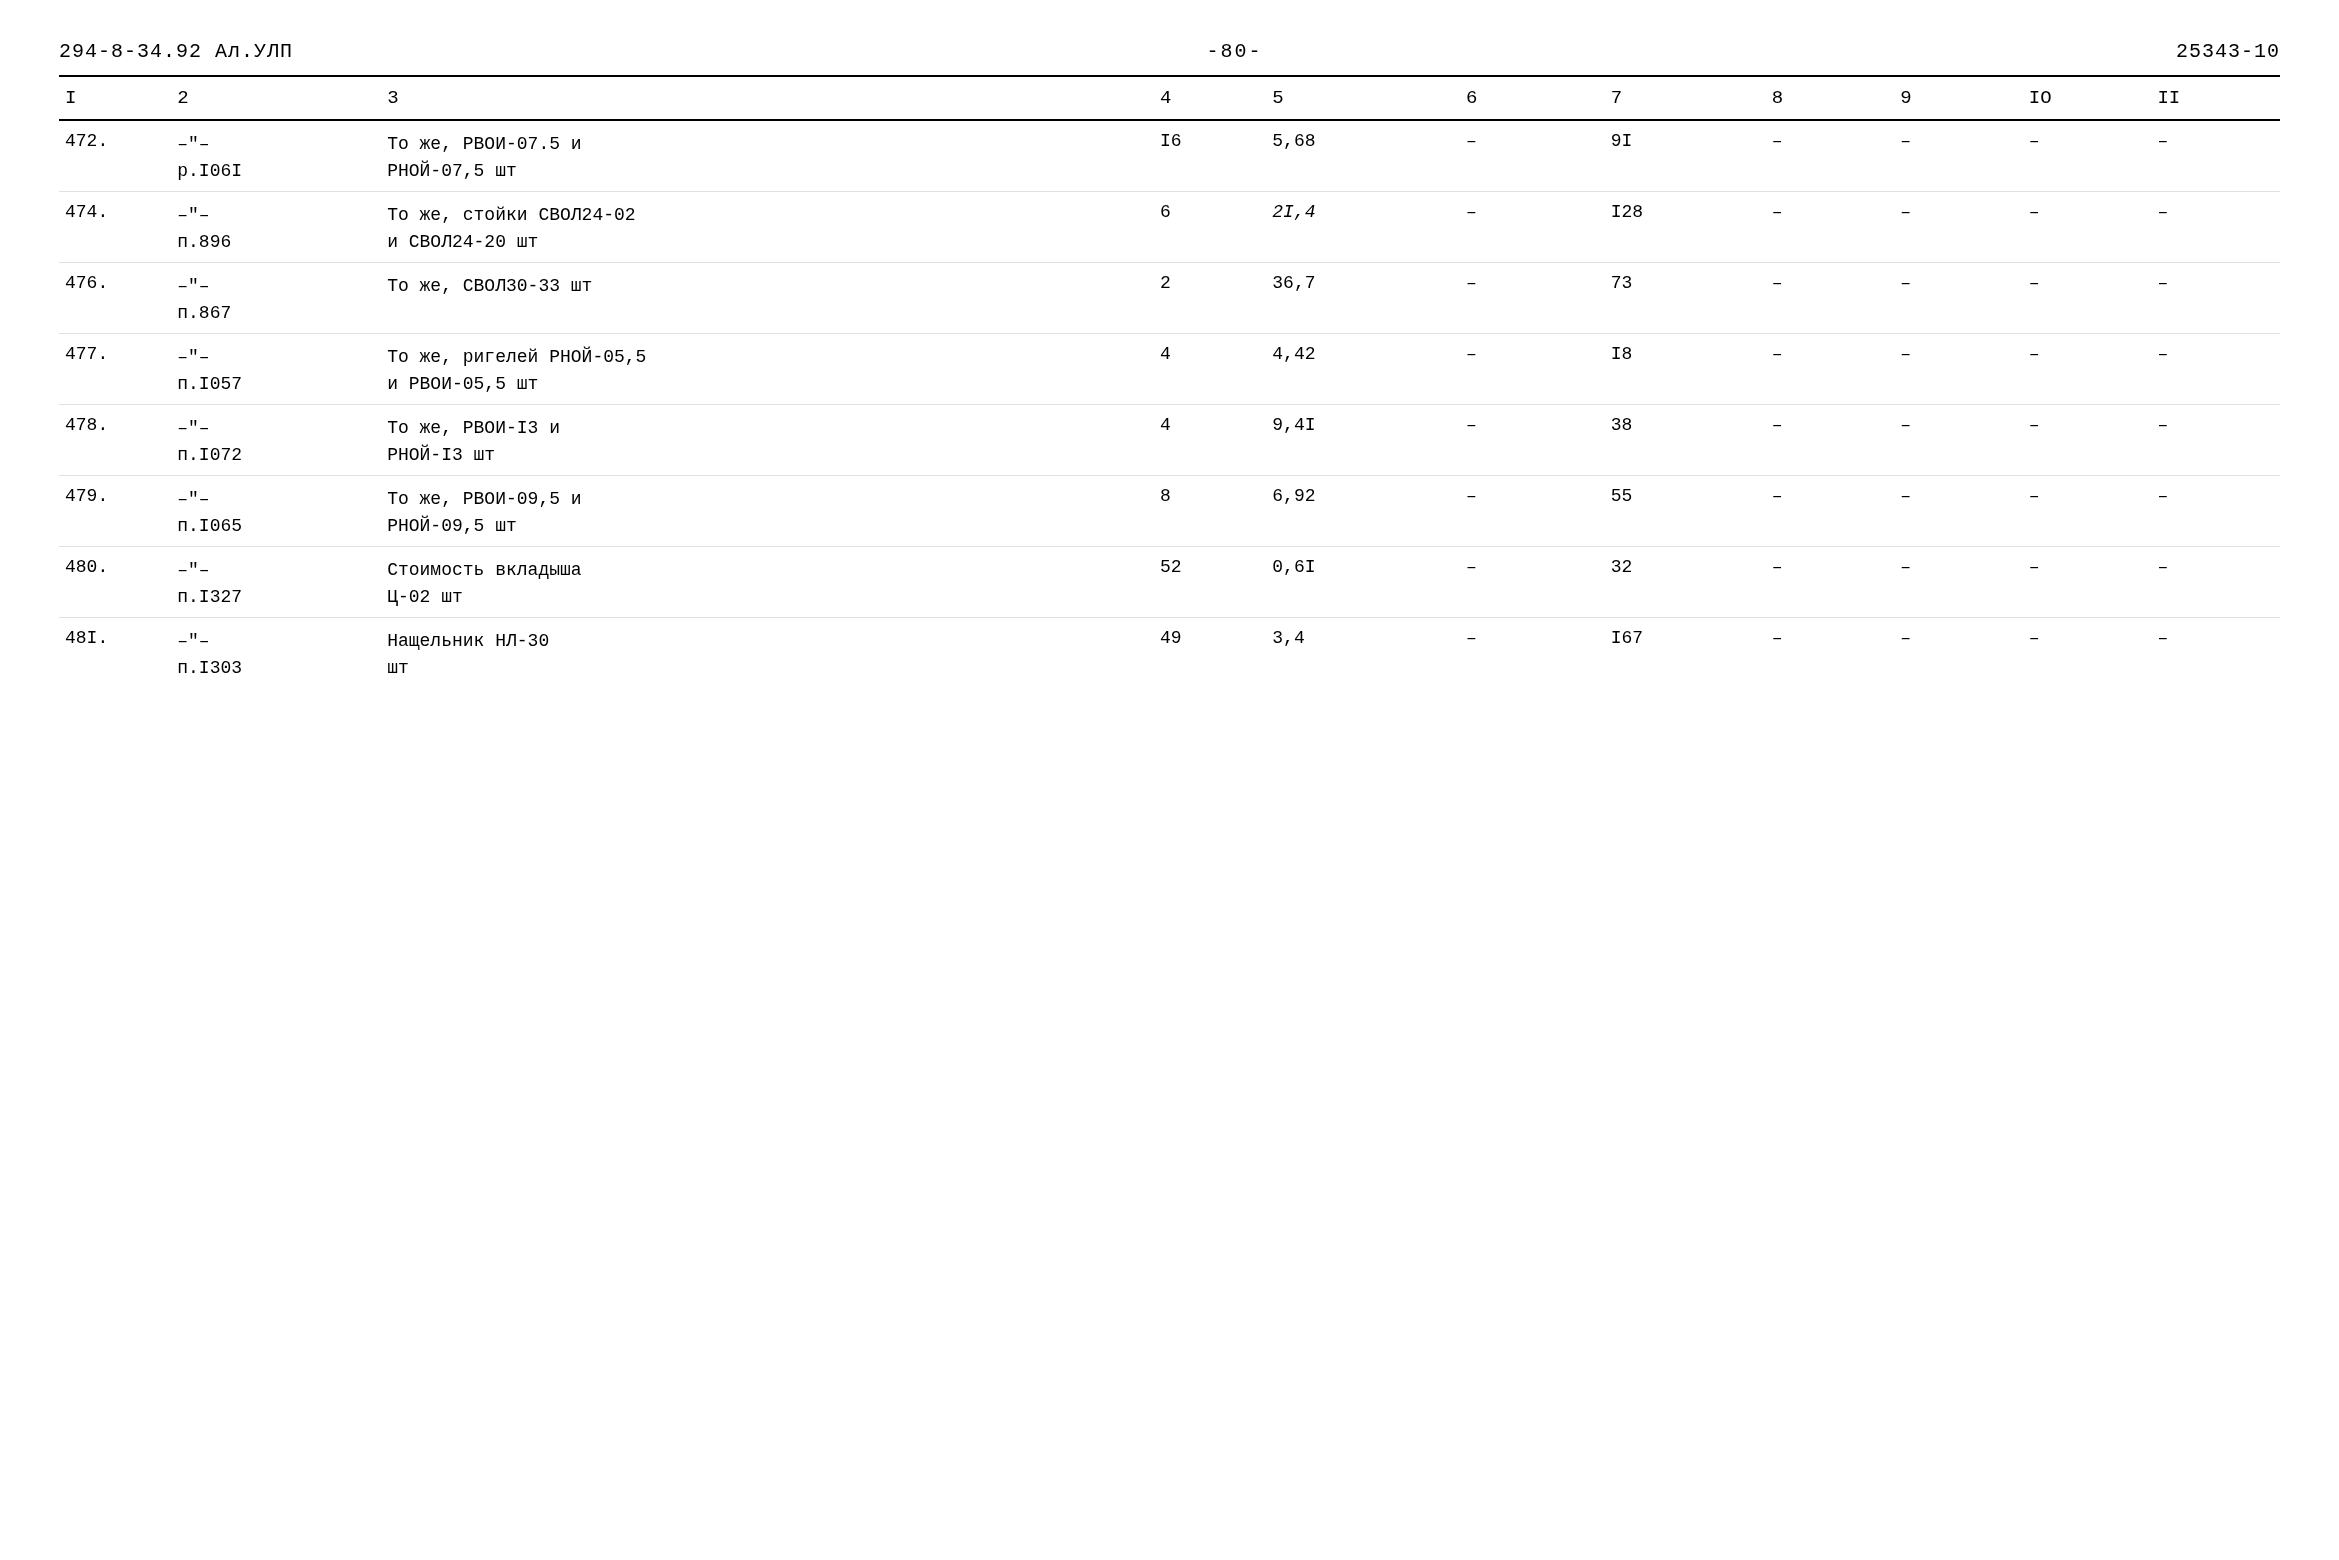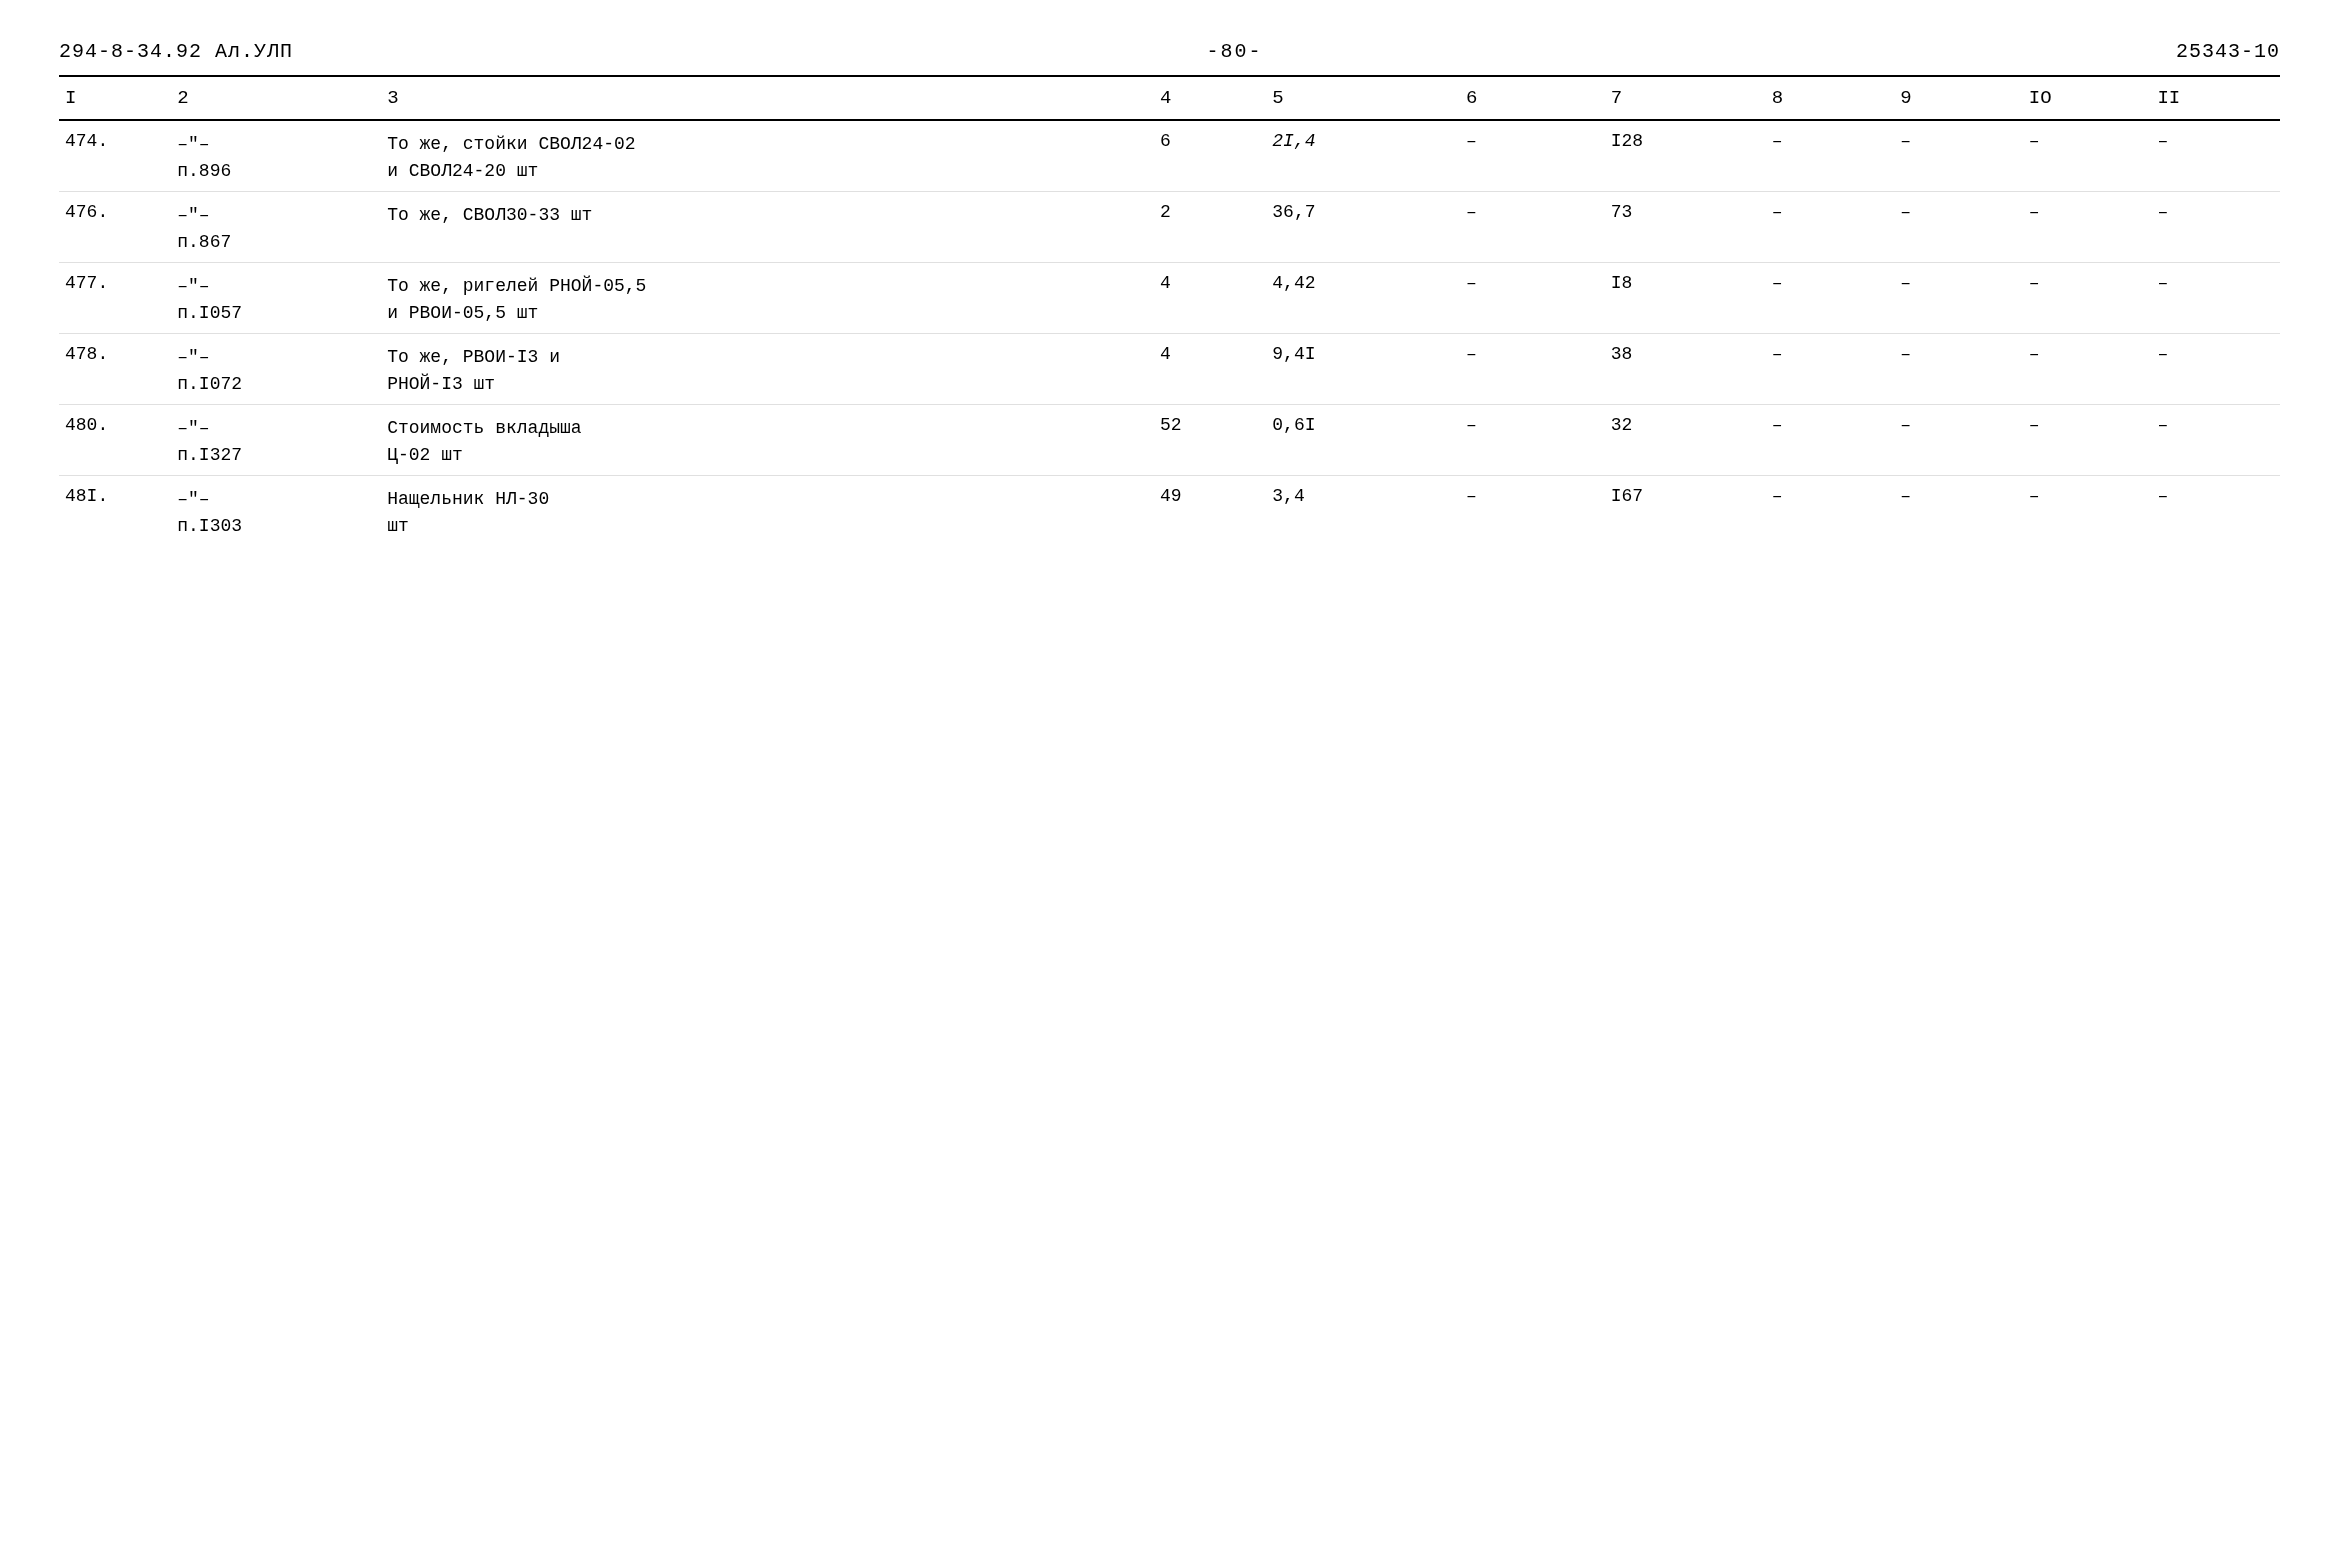--- a/index.html
+++ b/index.html
@@ -116,20 +116,35 @@
         <td>5</td>
         <td>6</td>
         <td>7</td>
         <td>8</td>
         <td>9</td>
         <td>IO</td>
         <td>II</td>
       </tr>
     </thead>
     <tbody id="table-body">
+    <tr class="data-row" style="border-top: none;">
+          <td style="padding-top: 10px; white-space: nowrap;">472.</td>
+          <td style="padding-top: 10px; white-space: pre; line-height: 1.5;">–"–
+р.I06I</td>
+          <td class="cell-desc" style="padding-top: 10px; white-space: pre-line; line-height: 1.5;">То же, РВОИ-07.5 и
+РНОЙ-07,5    шт</td>
+          <td style="padding-top: 10px; text-align: left;">I6</td>
+          <td style="padding-top: 10px; text-align: left;">5,68</td>
+          <td style="padding-top: 10px; text-align: left;">–</td>
+          <td style="padding-top: 10px; text-align: left;">9I</td>
+          <td style="padding-top: 10px; text-align: left;">–</td>
+          <td style="padding-top: 10px; text-align: left;">–</td>
+          <td style="padding-top: 10px; text-align: left;">–</td>
+          <td style="padding-top: 10px; text-align: left;">–</td>
+        </tr>
         <tr class="data-row" style="border-top: 1px solid rgb(224, 224, 224);">
           <td style="padding-top: 10px; white-space: nowrap;">474.</td>
           <td style="padding-top: 10px; white-space: pre; line-height: 1.5;">–"–
 п.896</td>
           <td class="cell-desc" style="padding-top: 10px; white-space: pre-line; line-height: 1.5;">То же, стойки СВОЛ24-02
 и СВОЛ24-20    шт</td>
           <td style="padding-top: 10px; text-align: left;">6</td>
           <td style="padding-top: 10px; text-align: left; font-style: italic;">2I,4</td>
           <td style="padding-top: 10px; text-align: left;">–</td>
           <td style="padding-top: 10px; text-align: left;">I28</td>
@@ -176,20 +191,35 @@
           <td style="padding-top: 10px; text-align: left;">4</td>
           <td style="padding-top: 10px; text-align: left;">9,4I</td>
           <td style="padding-top: 10px; text-align: left;">–</td>
           <td style="padding-top: 10px; text-align: left;">38</td>
           <td style="padding-top: 10px; text-align: left;">–</td>
           <td style="padding-top: 10px; text-align: left;">–</td>
           <td style="padding-top: 10px; text-align: left;">–</td>
           <td style="padding-top: 10px; text-align: left;">–</td>
         </tr>
         <tr class="data-row" style="border-top: 1px solid rgb(224, 224, 224);">
+          <td style="padding-top: 10px; white-space: nowrap;">479.</td>
+          <td style="padding-top: 10px; white-space: pre; line-height: 1.5;">–"–
+п.I065</td>
+          <td class="cell-desc" style="padding-top: 10px; white-space: pre-line; line-height: 1.5;">То же, РВОИ-09,5 и
+РНОЙ-09,5    шт</td>
+          <td style="padding-top: 10px; text-align: left;">8</td>
+          <td style="padding-top: 10px; text-align: left;">6,92</td>
+          <td style="padding-top: 10px; text-align: left;">–</td>
+          <td style="padding-top: 10px; text-align: left;">55</td>
+          <td style="padding-top: 10px; text-align: left;">–</td>
+          <td style="padding-top: 10px; text-align: left;">–</td>
+          <td style="padding-top: 10px; text-align: left;">–</td>
+          <td style="padding-top: 10px; text-align: left;">–</td>
+        </tr>
+        <tr class="data-row" style="border-top: 1px solid rgb(224, 224, 224);">
           <td style="padding-top: 10px; white-space: nowrap;">480.</td>
           <td style="padding-top: 10px; white-space: pre; line-height: 1.5;">–"–
 п.I327</td>
           <td class="cell-desc" style="padding-top: 10px; white-space: pre-line; line-height: 1.5;">Стоимость вкладыша
 Ц-02    шт</td>
           <td style="padding-top: 10px; text-align: left;">52</td>
           <td style="padding-top: 10px; text-align: left; margin-left: 36px;">0,6I</td>
           <td style="padding-top: 10px; text-align: left;">–</td>
           <td style="padding-top: 10px; text-align: left;">32</td>
           <td style="padding-top: 10px; text-align: left;">–</td>

